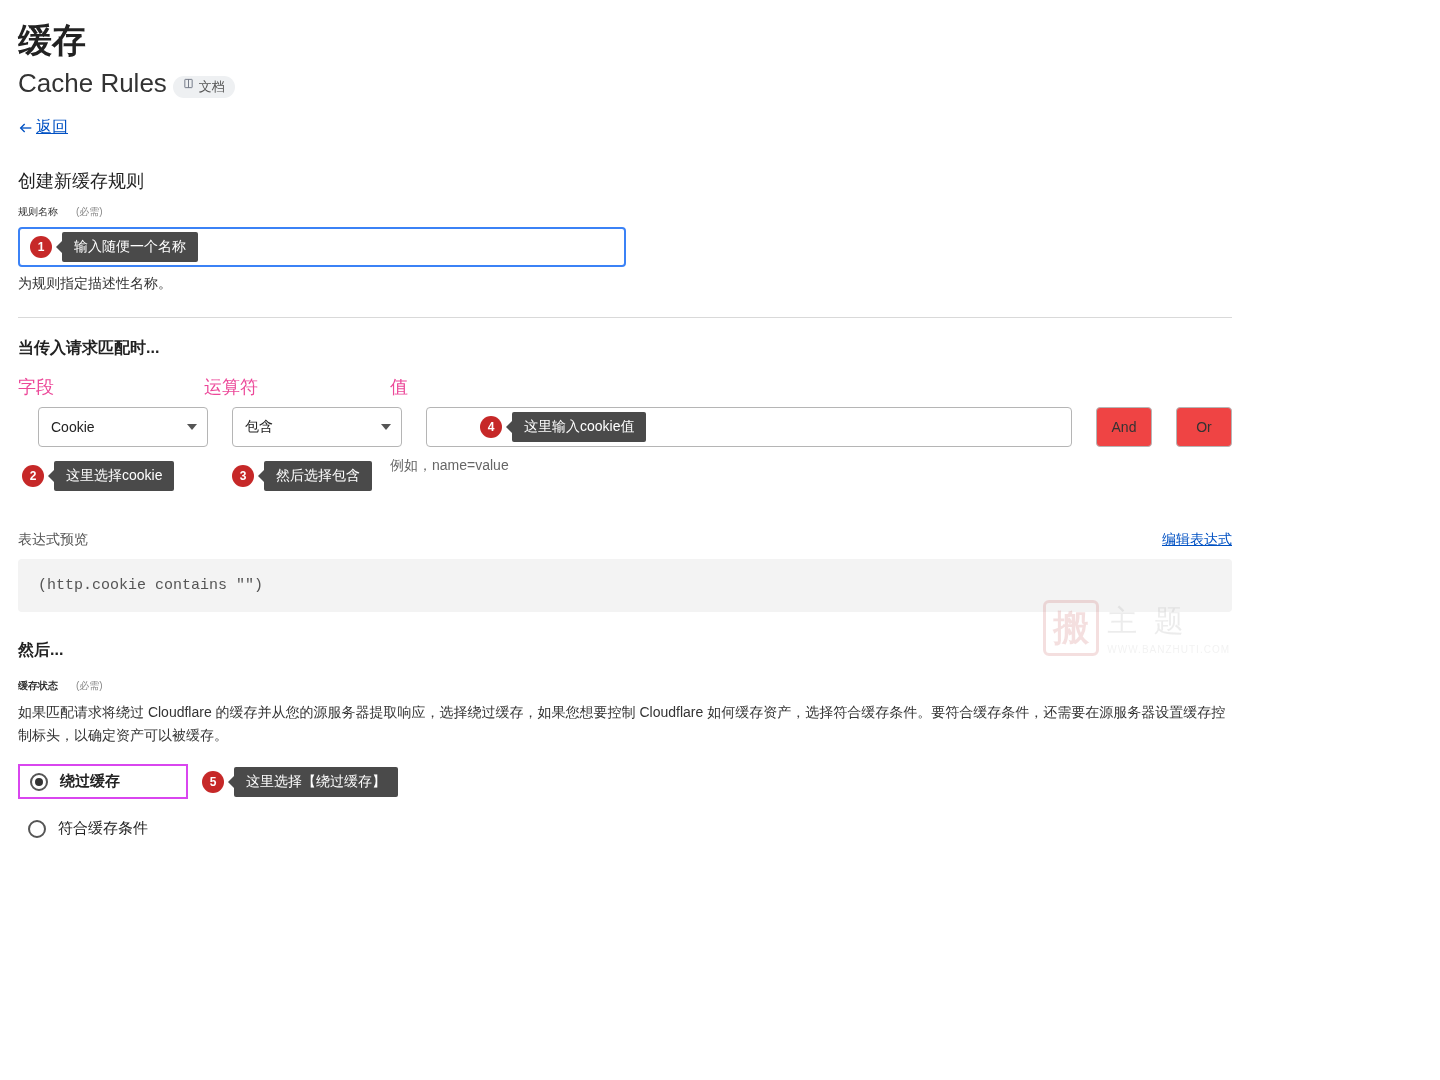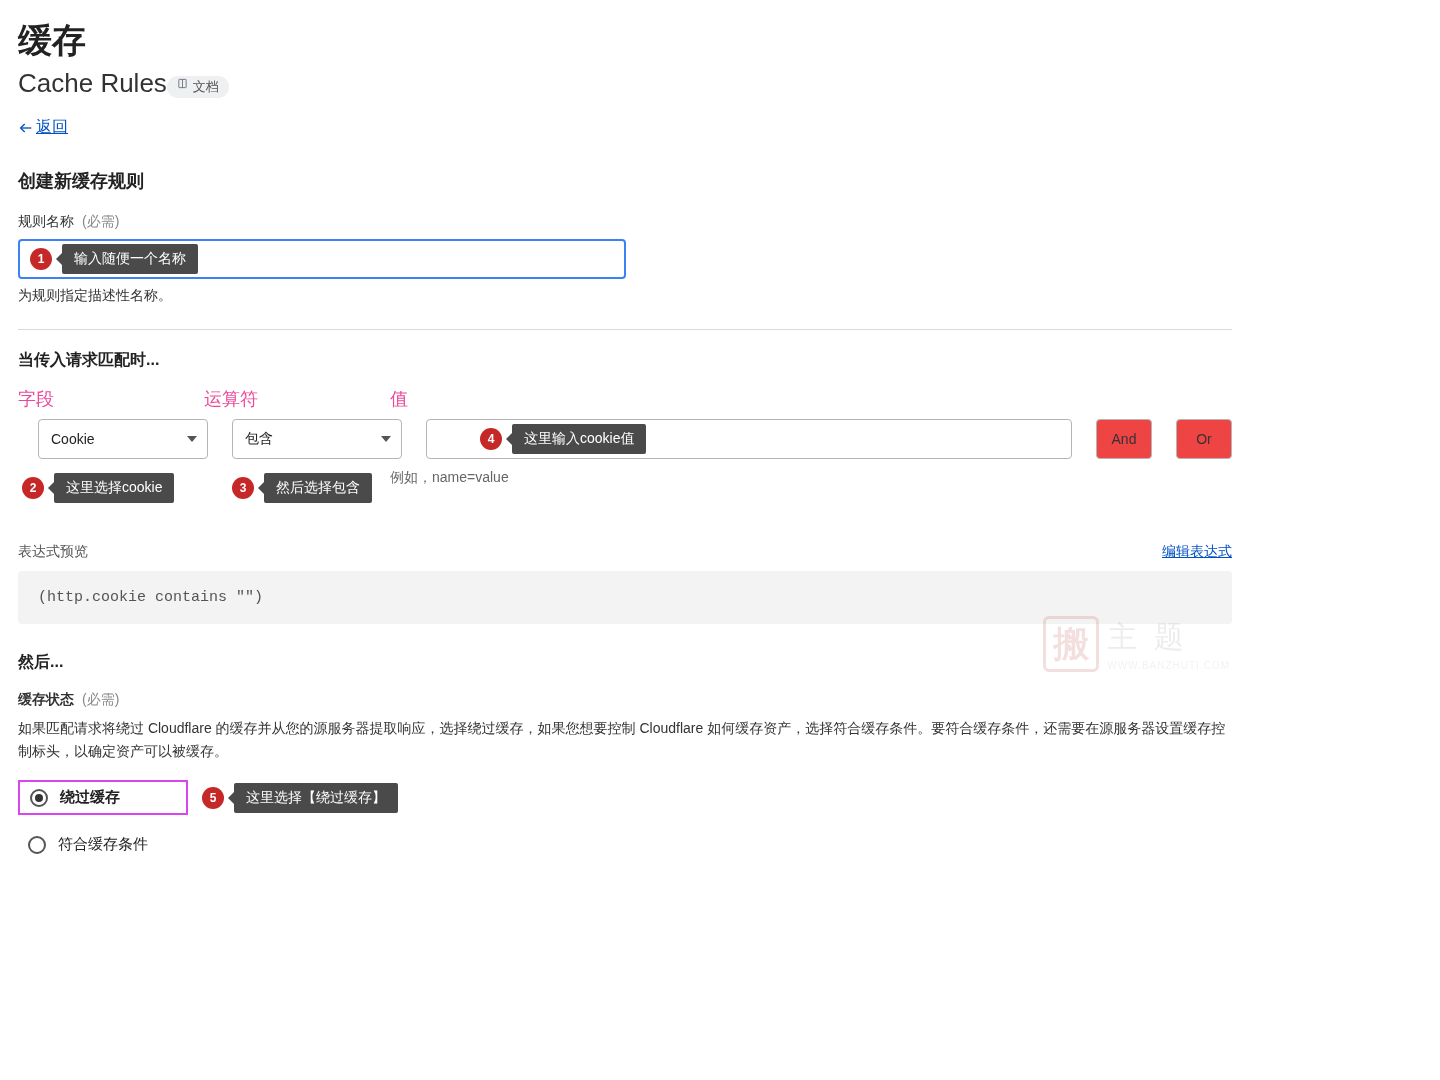--- a/index.html
+++ b/index.html
@@ -1,26 +1,26 @@
 <!DOCTYPE html>
 <html><head>
 <meta charset="utf-8">
 <style>
 * { box-sizing: border-box; margin: 0; padding: 0; }
 body { font-family: -apple-system, BlinkMacSystemFont, "Segoe UI", "Microsoft YaHei", sans-serif; background: #fff; color: #222; font-size: 14px; }
 .page { padding: 18px; max-width: 1250px; }
 h1 { font-size: 34px; font-weight: 700; margin-bottom: 4px; }
-.subtitle-row { display: flex; align-items: center; gap: 0; margin-bottom: 18px; }
+.subtitle-row { display: flex; align-items: center; gap: 6px; margin-bottom: 18px; }
 .subtitle { font-size: 26px; font-weight: 400; color: #333; }
 .doc-pill { display: inline-flex; align-items: flex-start; gap: 5px; background: #eef0f2; border-radius: 14px; padding: 2px 10px; font-size: 13px; color: #555; cursor: pointer; position: relative; top: 3px; }
 .doc-pill svg { width: 11px; height: 11px; }
 .back-link { color: #0051c3; font-size: 16px; text-decoration: none; display: inline-flex; align-items: center; gap: 2px; cursor: pointer; }
 .back-link span { text-decoration: underline; }
-h2 { font-size: 18px; font-weight: 700; margin-top: 30px; margin-bottom: 20px; }
-.label-row { font-size: 14px; color: #333; margin-bottom: 8px; display: flex; gap: 8px; text-align: center; }
+h2 { font-size: 18px; font-weight: 400; margin-top: 30px; margin-bottom: 12px; }
+.label-row { font-size: 10px; color: #333; margin-bottom: 8px; display: flex; gap: 18px; text-align: center; }
 .label-row .req { color: #888; }
 .text-input { width: 608px; height: 40px; border: 2px solid #3b82f6; border-radius: 4px; padding: 0 10px; font-size: 14px; outline: none; }
 .text-input.plain { border: 1px solid #b5b5b5; width: 100%; }
 .helper { font-size: 14px; color: #333; margin-top: 8px; }
 hr.sep { border: none; border-top: 1px solid #d9d9d9; margin: 24px 0 20px; }
 h3 { font-size: 16px; font-weight: 700; margin-bottom: 16px; }
 .cols-header { display: flex; gap: 16px; margin-bottom: 8px; }
 .col-label { font-size: 18px; color: #ec4899; }
 .col-field { width: 170px; }
 .col-op { width: 170px; }

